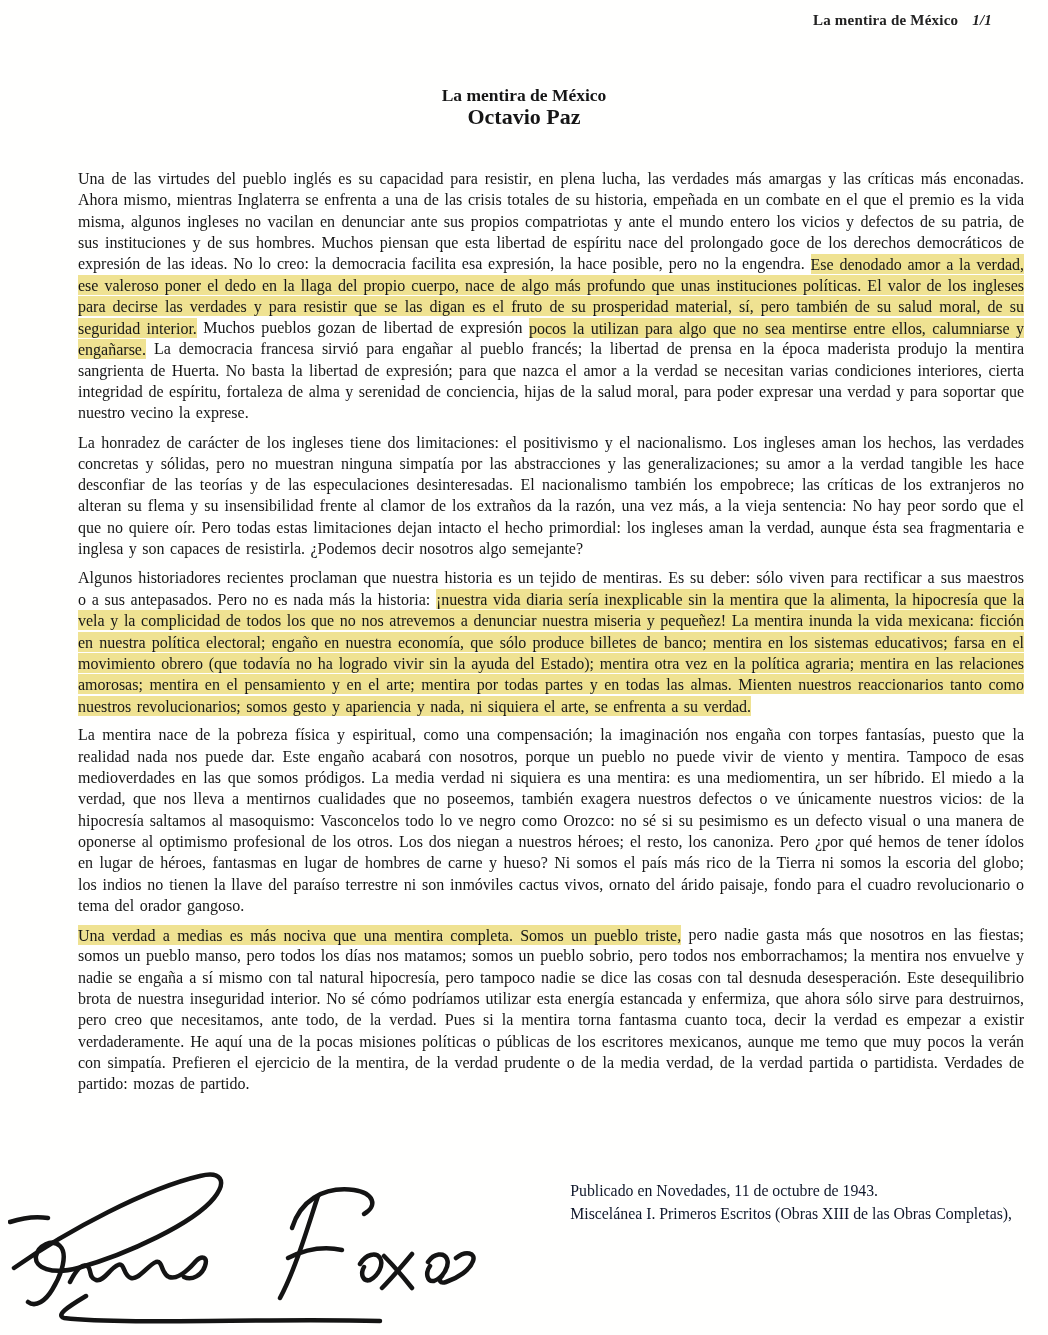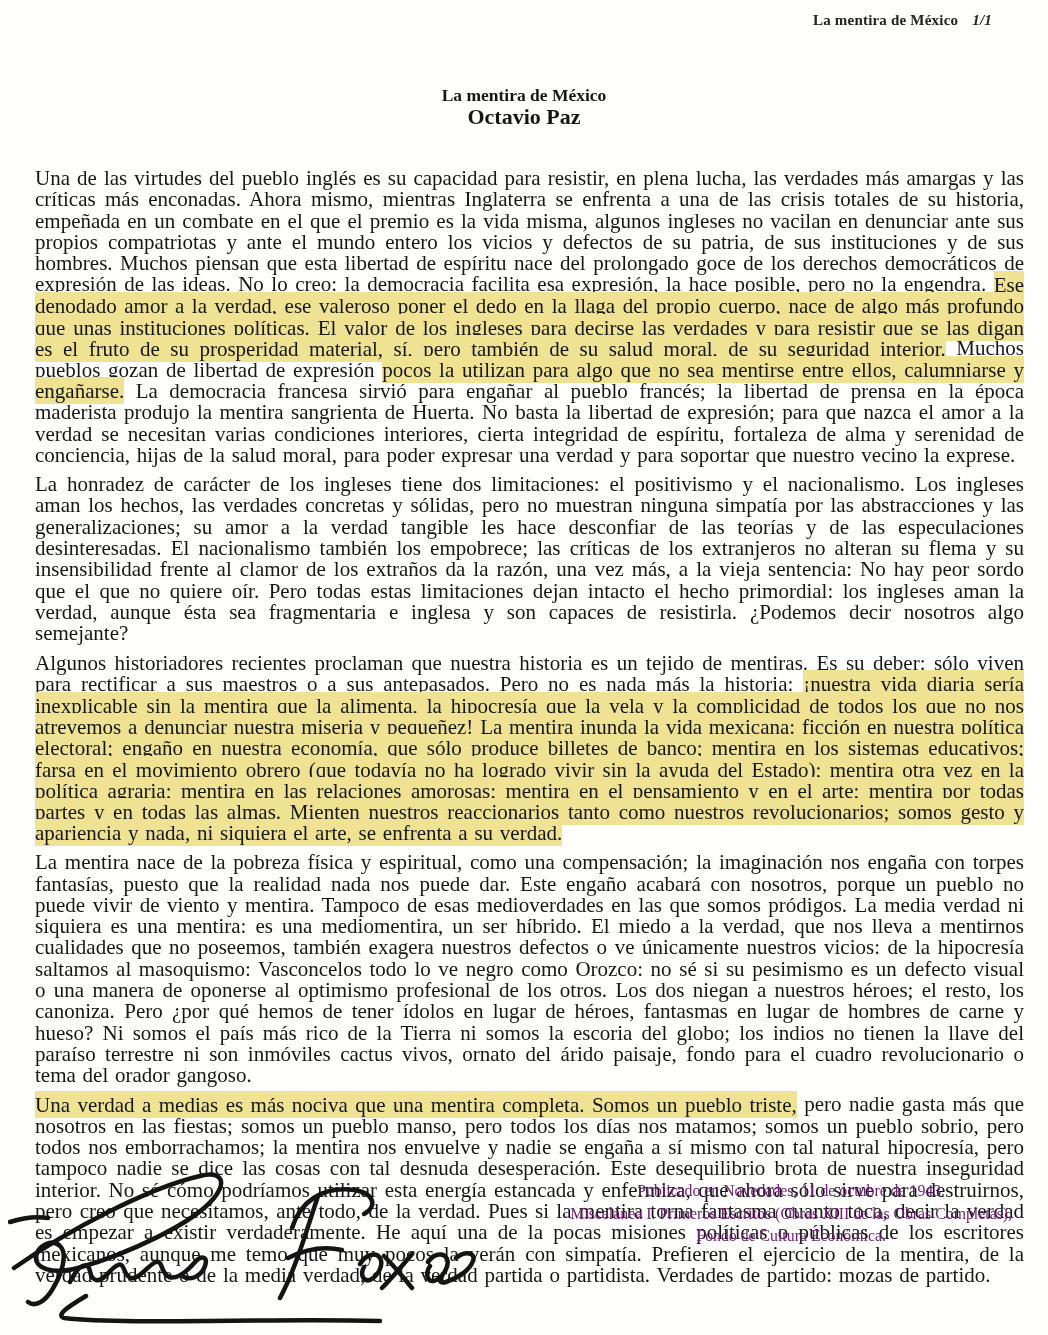--- a/index.html
+++ b/index.html
@@ -19,41 +19,41 @@
   }
   .running-header .pageno{margin-left:14px;font-style:italic;}
   .title-block{
     padding-top:84px;
     text-align:center;
     line-height:22px;
   }
   .doc-title{font-size:17.5px;font-weight:700;margin:0;}
   .doc-author{font-size:22px;font-weight:700;margin:0;}
   .content{
-    margin:40px 24px 0 35px;
-    font-size:21px;
+    margin:40px 24px 0 78px;
+    font-size:16px;
     line-height:21.3px;
     text-align:justify;
     word-spacing:1.5px;
   }
   .content p.para{margin:0 0 8px 0;}
   mark{
     background:var(--hl,#efe18f);
     color:inherit;
     padding:1.5px 0;
     box-decoration-break:clone;
     -webkit-box-decoration-break:clone;
   }
   .footer{
     position:absolute;
     right:36px;top:1180px;
-    text-align:center;
+    text-align:left;
     font-size:15.8px;
     line-height:22.5px;
-    color:#701a75;
+    color:#0f172a;
   }
   .signature{
     position:absolute;
     left:8px;top:1168px;
     width:500px;height:160px;
   }
   .signature svg{display:block;width:100%;height:100%;}
   .signature path{
     fill:none;stroke:#141414;stroke-width:4.5;
     stroke-linecap:round;stroke-linejoin:round;
@@ -77,21 +77,20 @@
       <p class="para"><span>Una de las virtudes del pueblo inglés es su capacidad para resistir, en plena lucha, las verdades más amargas y las críticas más enconadas. Ahora mismo, mientras Inglaterra se enfrenta a una de las crisis totales de su historia, empeñada en un combate en el que el premio es la vida misma, algunos ingleses no vacilan en denunciar ante sus propios compatriotas y ante el mundo entero los vicios y defectos de su patria, de sus instituciones y de sus hombres. Muchos piensan que esta libertad de espíritu nace del prolongado goce de los derechos democráticos de expresión de las ideas. No lo creo: la democracia facilita esa expresión, la hace posible, pero no la engendra. </span><mark>Ese denodado amor a la verdad, ese valeroso poner el dedo en la llaga del propio cuerpo, nace de algo más profundo que unas instituciones políticas. El valor de los ingleses para decirse las verdades y para resistir que se las digan es el fruto de su prosperidad material, sí, pero también de su salud moral, de su seguridad interior.</mark><span> Muchos pueblos gozan de libertad de expresión </span><mark>pocos la utilizan para algo que no sea mentirse entre ellos, calumniarse y engañarse.</mark><span> La democracia francesa sirvió para engañar al pueblo francés; la libertad de prensa en la época maderista produjo la mentira sangrienta de Huerta. No basta la libertad de expresión; para que nazca el amor a la verdad se necesitan varias condiciones interiores, cierta integridad de espíritu, fortaleza de alma y serenidad de conciencia, hijas de la salud moral, para poder expresar una verdad y para soportar que nuestro vecino la exprese.</span></p>
       <p class="para"><span>La honradez de carácter de los ingleses tiene dos limitaciones: el positivismo y el nacionalismo. Los ingleses aman los hechos, las verdades concretas y sólidas, pero no muestran ninguna simpatía por las abstracciones y las generalizaciones; su amor a la verdad tangible les hace desconfiar de las teorías y de las especulaciones desinteresadas. El nacionalismo también los empobrece; las críticas de los extranjeros no alteran su flema y su insensibilidad frente al clamor de los extraños da la razón, una vez más, a la vieja sentencia: No hay peor sordo que el que no quiere oír. Pero todas estas limitaciones dejan intacto el hecho primordial: los ingleses aman la verdad, aunque ésta sea fragmentaria e inglesa y son capaces de resistirla. ¿Podemos decir nosotros algo semejante?</span></p>
       <p class="para"><span>Algunos historiadores recientes proclaman que nuestra historia es un tejido de mentiras. Es su deber: sólo viven para rectificar a sus maestros o a sus antepasados. Pero no es nada más la historia: </span><mark>¡nuestra vida diaria sería inexplicable sin la mentira que la alimenta, la hipocresía que la vela y la complicidad de todos los que no nos atrevemos a denunciar nuestra miseria y pequeñez! La mentira inunda la vida mexicana: ficción en nuestra política electoral; engaño en nuestra economía, que sólo produce billetes de banco; mentira en los sistemas educativos; farsa en el movimiento obrero (que todavía no ha logrado vivir sin la ayuda del Estado); mentira otra vez en la política agraria; mentira en las relaciones amorosas; mentira en el pensamiento y en el arte; mentira por todas partes y en todas las almas. Mienten nuestros reaccionarios tanto como nuestros revolucionarios; somos gesto y apariencia y nada, ni siquiera el arte, se enfrenta a su verdad.</mark></p>
       <p class="para"><span>La mentira nace de la pobreza física y espiritual, como una compensación; la imaginación nos engaña con torpes fantasías, puesto que la realidad nada nos puede dar. Este engaño acabará con nosotros, porque un pueblo no puede vivir de viento y mentira. Tampoco de esas medioverdades en las que somos pródigos. La media verdad ni siquiera es una mentira: es una mediomentira, un ser híbrido. El miedo a la verdad, que nos lleva a mentirnos cualidades que no poseemos, también exagera nuestros defectos o ve únicamente nuestros vicios: de la hipocresía saltamos al masoquismo: Vasconcelos todo lo ve negro como Orozco: no sé si su pesimismo es un defecto visual o una manera de oponerse al optimismo profesional de los otros. Los dos niegan a nuestros héroes; el resto, los canoniza. Pero ¿por qué hemos de tener ídolos en lugar de héroes, fantasmas en lugar de hombres de carne y hueso? Ni somos el país más rico de la Tierra ni somos la escoria del globo; los indios no tienen la llave del paraíso terrestre ni son inmóviles cactus vivos, ornato del árido paisaje, fondo para el cuadro revolucionario o tema del orador gangoso.</span></p>
       <p class="para"><mark>Una verdad a medias es más nociva que una mentira completa. Somos un pueblo triste,</mark><span> pero nadie gasta más que nosotros en las fiestas; somos un pueblo manso, pero todos los días nos matamos; somos un pueblo sobrio, pero todos nos emborrachamos; la mentira nos envuelve y nadie se engaña a sí mismo con tal natural hipocresía, pero tampoco nadie se dice las cosas con tal desnuda desesperación. Este desequilibrio brota de nuestra inseguridad interior. No sé cómo podríamos utilizar esta energía estancada y enfermiza, que ahora sólo sirve para destruirnos, pero creo que necesitamos, ante todo, de la verdad. Pues si la mentira torna fantasma cuanto toca, decir la verdad es empezar a existir verdaderamente. He aquí una de la pocas misiones políticas o públicas de los escritores mexicanos, aunque me temo que muy pocos la verán con simpatía. Prefieren el ejercicio de la mentira, de la verdad prudente o de la media verdad, de la verdad partida o partidista. Verdades de partido: mozas de partido.</span></p>
     </div>
 
   <div class="footer" id="footer">
       <div>Publicado en Novedades, 11 de octubre de 1943.</div>
       <div>Miscelánea I. Primeros Escritos (Obras XIII de las Obras Completas),</div>
-      <div>Fondo de Cultura Económica.</div>
     </div>
 
   <div class="signature">
     <svg viewBox="0 0 500 160" role="img" aria-label="Ruano Faxas">
       <path d="M2 54 C14 50 28 48 40 50"></path>
       <path d="M6 100 C60 62 140 20 192 8 C212 3 220 12 206 30 C186 55 120 86 70 100 C44 107 26 100 28 88 C30 78 44 70 52 78 C60 86 54 106 44 122 C38 132 28 140 20 134"></path>
       <path d="M62 114 C68 102 74 96 79 98 C84 100 80 110 88 112 C96 114 102 100 110 97 C117 94 115 108 123 110 C131 112 140 97 148 94 C155 92 153 106 161 109 C170 112 182 100 188 93 C194 87 200 89 197 98 C194 107 184 113 176 109"></path>
       <path d="M284 60 C292 34 314 18 346 22 C366 25 370 38 356 46"></path>
       <path d="M310 28 C300 58 288 100 272 130"></path>
       <path d="M280 90 C298 81 316 78 334 82"></path>

